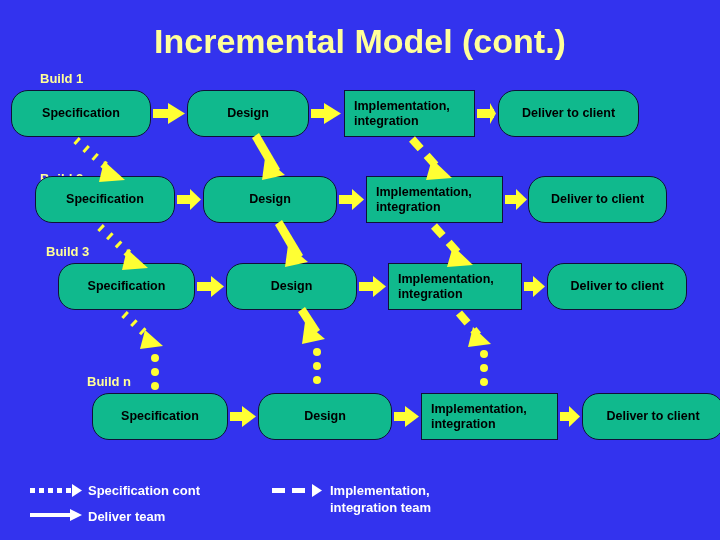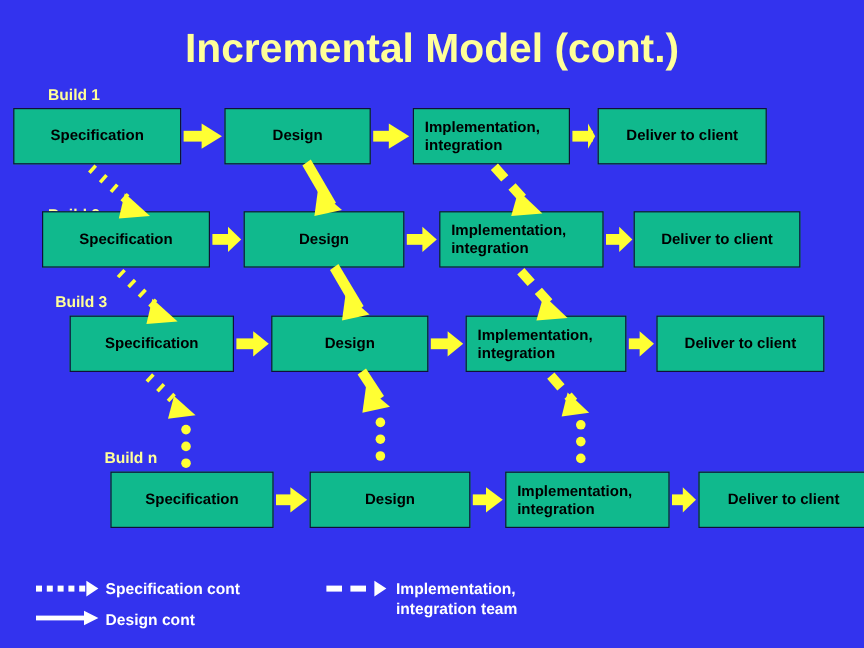--- a/index.html
+++ b/index.html
@@ -21,21 +21,21 @@
   .build-label{
     position:absolute;color:#ffff99;font-size:13px;font-weight:bold;
     white-space:nowrap;line-height:14px;padding-left:24px;
   }
 
   .pbox{
     position:absolute;background:#10b98d;border:1px solid #101038;
     box-sizing:border-box;display:flex;align-items:center;
     color:#000000;font-size:12.5px;font-weight:bold;line-height:15px;
   }
-  .pbox.center{justify-content:center;text-align:left;}
+  .pbox.center{justify-content:center;text-align:left;border-radius:17px;}
   .pbox.left{justify-content:flex-start;text-align:left;padding-left:9px;}
   .pbox .two{white-space:pre-line;}
 
   .legend-text{
     position:absolute;color:#ffffff;font-size:13px;font-weight:bold;
     line-height:17px;white-space:pre-line;
   }
 </style>
 </head>
 <body>
@@ -238,17 +238,17 @@
       <polygon points="70,509 82,515 70,521"></polygon>
     </g>
     <g fill="#ffffff">
       <rect x="272" y="488" width="13" height="5"></rect>
       <rect x="292" y="488" width="13" height="5"></rect>
       <polygon points="312,484 322,490.5 312,497"></polygon>
     </g>
   </svg>
 
   <div class="legend-text" style="left:88px;top:482px;">Specification cont</div>
-  <div class="legend-text" style="left:88px;top:508px;">Design cont</div>
+  <div class="legend-text" style="left:88px;top:508px;">Deliver team</div>
   <div class="legend-text" style="left:330px;top:482px;">Implementation,
 integration  team</div>
 
 </div>
 
 </body></html>

